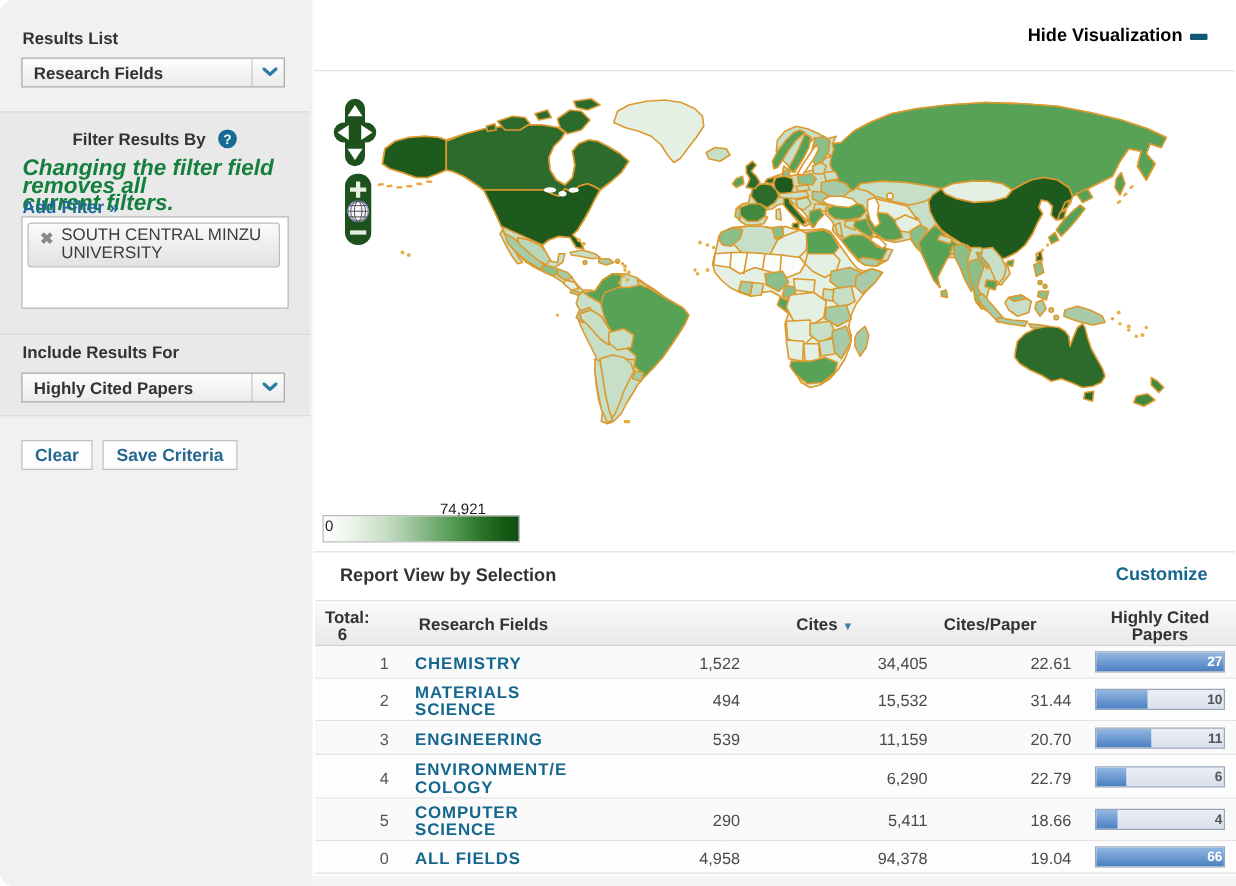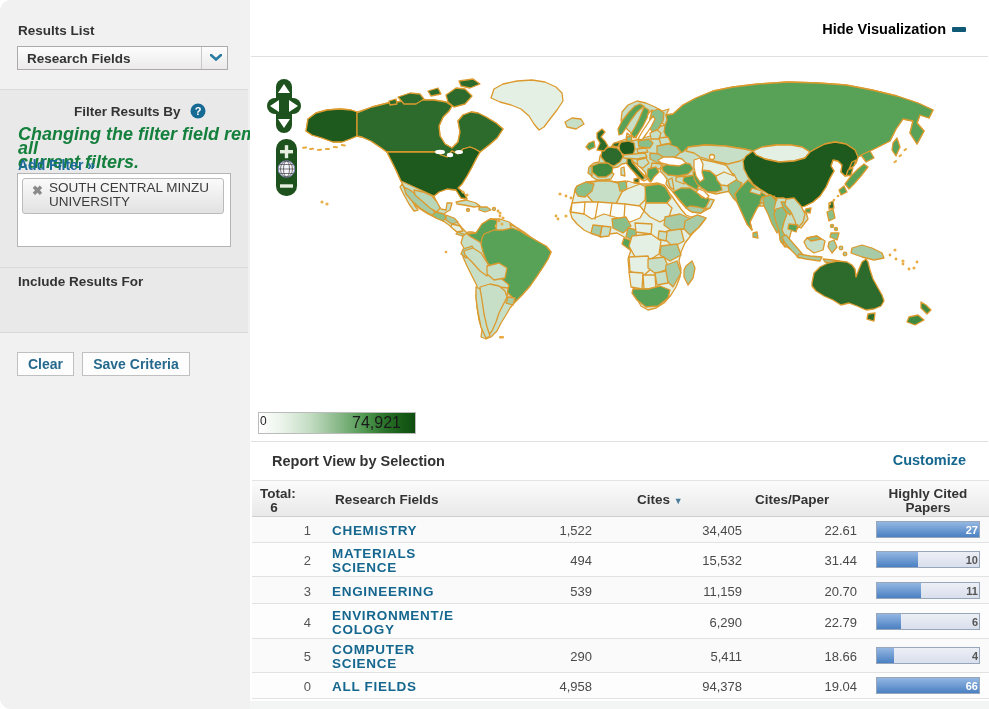--- a/index.html
+++ b/index.html
@@ -1,20 +1,20 @@
 <!DOCTYPE html>
 <html><head>
 <meta charset="utf-8">
 <style>
 html,body{margin:0;padding:0;}
 body{width:989px;height:709px;position:relative;font-family:"Liberation Sans",sans-serif;background:#fff;overflow:hidden;}
 .abs{position:absolute;}
 .teal{color:#15678f;}
 
-#sidebar{position:absolute;left:0;top:0;width:300px;height:709px;background:#f1f1f1;border-right:1px solid #a21caf;box-sizing:border-box;border-radius:11px;}
+#sidebar{position:absolute;left:0;top:0;width:300px;height:709px;background:#f1f1f1;border-right:5px solid #a21caf;box-sizing:border-box;border-radius:11px;}
 .sec2{position:absolute;left:0;top:89px;width:248px;height:242px;background:#e9e9e9;border-top:1px solid #dadada;border-bottom:1px solid #dadada;}
 .secline{position:absolute;left:0;top:267px;width:248px;height:1px;background:#dadada;}
 .slabel{position:absolute;font-size:13.5px;font-weight:bold;color:#333;}
 .sel{position:absolute;left:17px;width:211px;height:24px;background:linear-gradient(#fdfdfd,#eceaea);border:1px solid #ababab;box-sizing:border-box;}
 .sel .txt{position:absolute;left:9px;top:4px;font-size:13.5px;font-weight:bold;color:#333;}
 .sel .cbox{position:absolute;right:0;top:0;width:25px;height:22px;border-left:1px solid #c8c8c8;}
 .sel .chev{position:absolute;right:5px;top:7px;width:12px;height:7px;}
 .note{position:absolute;left:18px;font-size:18px;font-style:italic;font-weight:bold;color:#15803d;line-height:14px;}
 #filterbox{position:absolute;left:17px;top:173px;width:212px;height:72px;background:#fff;border:1px solid #b4b4b4;}
 #chip{position:absolute;left:4px;top:4px;width:200px;height:34px;background:linear-gradient(#fafafa,#e2e2e2);border:1px solid #bbb;border-radius:3px;}
@@ -23,21 +23,21 @@
 .btn{position:absolute;top:352px;height:24px;background:#fdfdfd;border:1px solid #c0c0c0;box-sizing:border-box;text-align:center;font-size:14px;font-weight:bold;color:#25688e;line-height:22px;}
 
 #main{position:absolute;left:250px;top:0;width:739px;height:709px;background:#fff;}
 #mtitle{position:absolute;left:22px;top:21px;font-size:14.5px;font-weight:bold;color:#333;}
 #hideviz{position:absolute;right:43px;top:21px;font-size:14.5px;font-weight:bold;color:#000000;}
 #minus{position:absolute;right:23px;top:27px;width:14px;height:5px;background:#0f5876;border-radius:1px;}
 .hline{position:absolute;left:1px;width:737px;height:1px;background:#e0e0e0;}
 
 #lgbar{position:absolute;left:8px;top:412px;width:156px;height:20px;background:linear-gradient(to right,#ffffff,#e8f2e8 16%,#c2dcc2 33%,#8cba8c 50%,#569b56 66%,#2c752c 80%,#165a16 92%,#114e11);border:1px solid #bbb;}
 #lg0{position:absolute;left:10px;top:414px;font-size:12px;color:#222;}
-#lgmax{position:absolute;left:102px;top:414px;font-size:16px;color:#1a1a1a;}
+#lgmax{position:absolute;left:102px;top:400px;font-size:12px;color:#1a1a1a;}
 
 #rtitle{position:absolute;left:22px;top:453px;font-size:14.5px;font-weight:bold;color:#333;}
 #customize{position:absolute;right:23px;top:452px;font-size:14.5px;font-weight:bold;color:#15678f;}
 #thead{position:absolute;left:2px;top:480px;width:737px;height:37px;background:linear-gradient(#fbfbfb,#e9e9e9);border-top:1px solid #e3e3e3;border-bottom:1px solid #cfcfcf;box-sizing:border-box;}
 .th{position:absolute;font-size:13.5px;font-weight:bold;color:#333;line-height:14px;}
 .row{position:absolute;left:2px;width:737px;box-sizing:border-box;border-bottom:1px solid #e2e2e2;}
 .rodd{background:#fafafa;}
 .reven{background:#fdfdfd;}
 .rank{position:absolute;font-size:13px;color:#555;text-align:right;width:20px;}
 .fld{position:absolute;left:80px;font-size:13.5px;font-weight:bold;color:#15678f;line-height:13.5px;letter-spacing:0.7px;}
@@ -54,35 +54,42 @@
   <div class="sec2"></div>
   <div class="secline"></div>
   <div class="slabel" style="left:18px;top:23px;">Results List</div>
   <div class="sel" style="top:46px;">
     <span class="txt">Research Fields</span>
     <span class="cbox"></span>
     <svg class="chev" viewBox="0 0 12 7">
         <path d="M1 1 L6 5.5 L11 1" fill="none" stroke="#2b7ca3" stroke-width="2.6" stroke-linecap="round"></path>
       </svg>
   </div>
-  <div class="slabel" style="left:26px;top:103px;padding-left:48px;">Filter Results By
+  <div class="slabel" style="left:10px;top:103px;padding-left:48px;">Filter Results By
     <svg width="16" height="16" style="vertical-align:-3px;margin-left:6px;">
         <circle cx="8" cy="8" r="7.5" fill="#176a93"></circle>
         <text x="8" y="12" font-size="11" font-weight="bold" fill="#fff" text-anchor="middle">?</text>
       </svg>
   </div>
   <div class="note" style="top:127px;">Changing the filter field removes all<br>current filters.</div>
   <div class="slabel" style="left:18px;top:157px;font-size:14px;color:#1b6a9b;">Add Filter »</div>
   <div id="filterbox">
     <div id="chip">
       <span class="x">✖</span>
       <span class="t">SOUTH CENTRAL MINZU<br>UNIVERSITY</span>
     </div>
   </div>
   <div class="slabel" style="left:18px;top:274px;">Include Results For</div>
+  <div class="sel" style="top:298px;">
+    <span class="txt">Highly Cited Papers</span>
+    <span class="cbox"></span>
+    <svg class="chev" viewBox="0 0 12 7">
+        <path d="M1 1 L6 5.5 L11 1" fill="none" stroke="#2b7ca3" stroke-width="2.6" stroke-linecap="round"></path>
+      </svg>
+  </div>
   <div class="btn" style="left:17px;width:57px;">Clear</div>
   <div class="btn" style="left:82px;width:108px;">Save Criteria</div>
 </div>
 
 <div id="main">
   <div id="hideviz">Hide Visualization</div>
   <div id="minus"></div>
   <div class="hline" style="top:56px;"></div>
   <svg class="abs" style="left:0;top:0" width="739" height="450" viewBox="250 0 739 450">
 <g stroke="#dc9a2e" stroke-width="1.3" stroke-linejoin="round" stroke-linecap="round">

